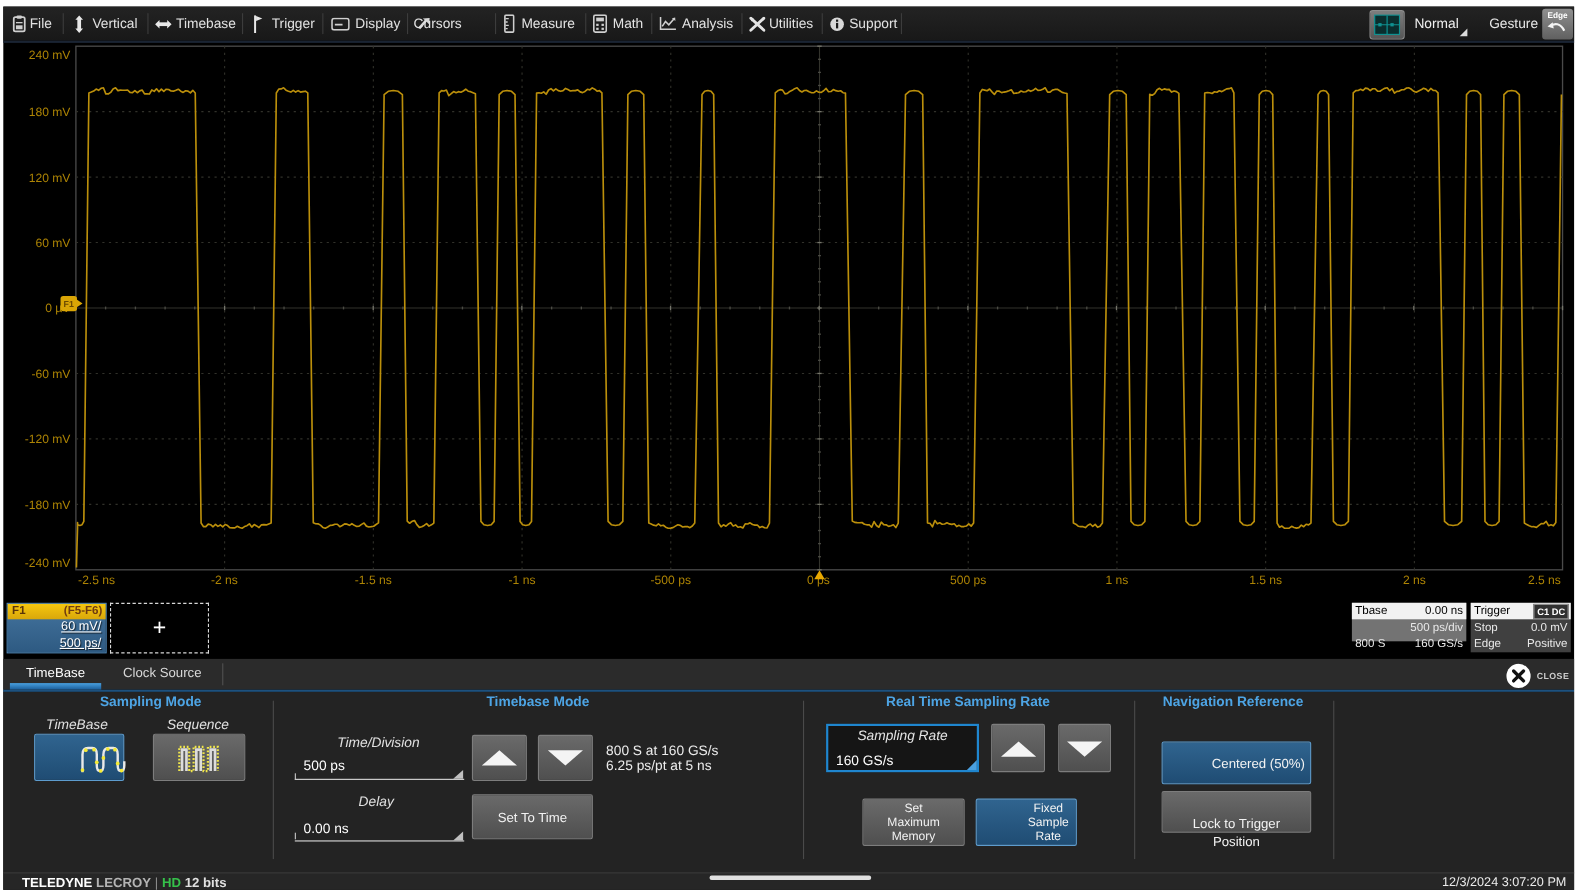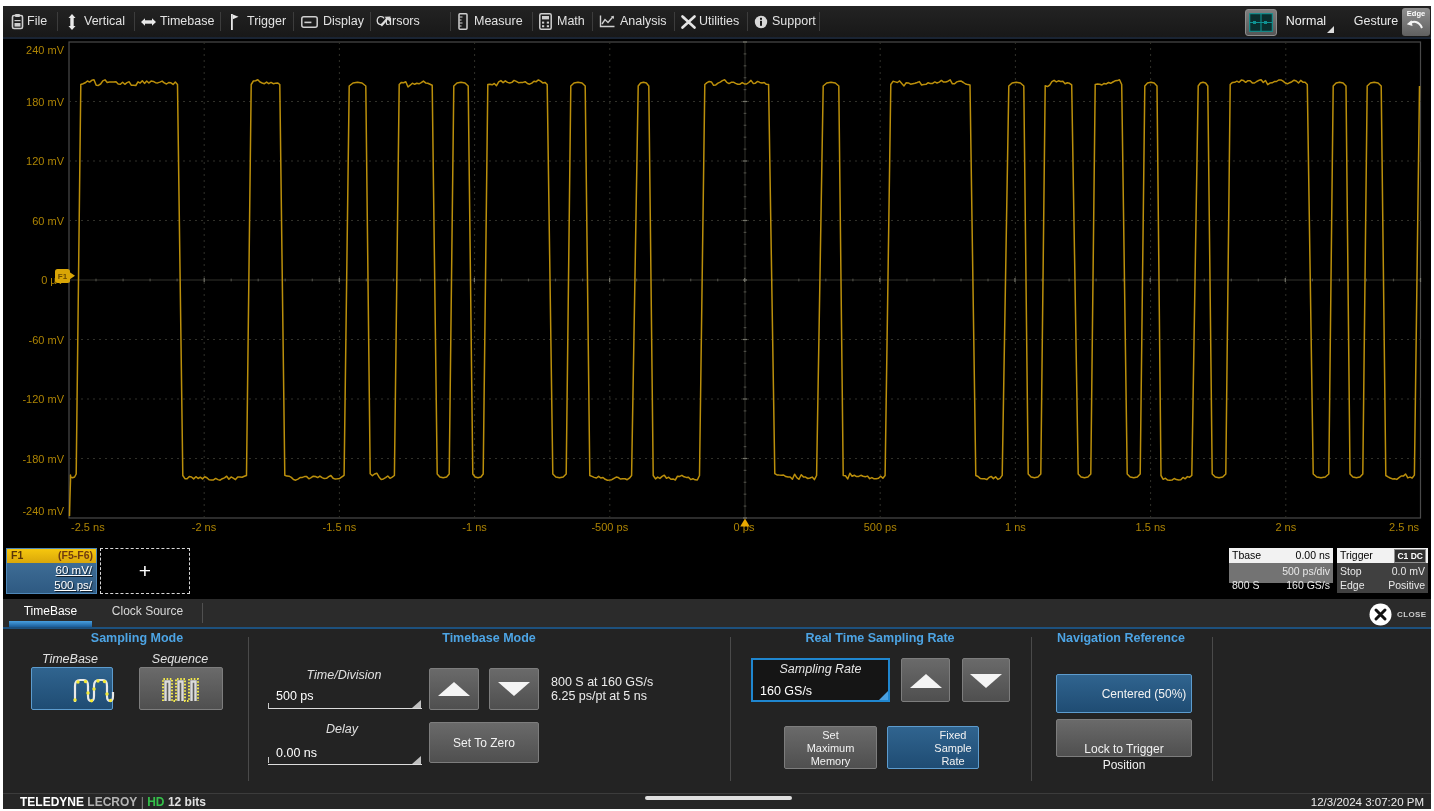--- a/index.html
+++ b/index.html
@@ -330,21 +330,21 @@
 <div class="fieldline" style="left:268px;top:764px;width:154px;"></div>
 <div class="fold" style="left:412px;top:756px;border-bottom:8px solid #c0c0c0;"></div>
 <div class="abs" style="left:268px;top:757px;width:1px;height:6px;background:#c8c8c8;"></div>
 <div class="btn" style="left:429px;top:668px;width:50px;height:42px;">
     <div style="margin:13px auto 0;width:0;height:0;border-left:16px solid transparent;border-right:16px solid transparent;border-bottom:14px solid #f4f4f4;"></div>
   </div>
 <div class="btn" style="left:489px;top:668px;width:50px;height:42px;">
     <div style="margin:13px auto 0;width:0;height:0;border-left:16px solid transparent;border-right:16px solid transparent;border-top:14px solid #f4f4f4;"></div>
   </div>
 <div class="abs" style="left:551px;top:676px;color:#ececec;font-size:12.5px;line-height:13.5px;">800 S at 160 GS/s<br>6.25 ps/pt at 5 ns</div>
-<div class="btn" style="left:429px;top:722px;width:110px;height:41px;line-height:40px;">Set To Zero</div>
+<div class="btn" style="left:429px;top:722px;width:110px;height:41px;line-height:40px;">Set To Time</div>
 <div class="abs" style="left:751px;top:658px;width:139px;height:44px;box-sizing:border-box;border:2px solid #1f86cf;background:#151515;">
   <div class="abs" style="left:0;top:2px;width:135px;text-align:center;color:#e4e4e4;font-style:italic;font-size:12.5px;">Sampling Rate</div>
   <div class="abs" style="left:7px;top:24px;color:#fff;font-size:12.5px;">160 GS/s</div>
   <div class="fold" style="left:126px;top:31px;border-bottom:9px solid #4aa0e0;"></div>
 </div>
 <div class="btn" style="left:901px;top:658px;width:49px;height:44px;">
     <div style="margin:15px auto 0;width:0;height:0;border-left:16px solid transparent;border-right:16px solid transparent;border-bottom:14px solid #f4f4f4;"></div>
   </div>
 <div class="btn" style="left:962px;top:658px;width:48px;height:44px;">
     <div style="margin:15px auto 0;width:0;height:0;border-left:16px solid transparent;border-right:16px solid transparent;border-top:14px solid #f4f4f4;"></div>

